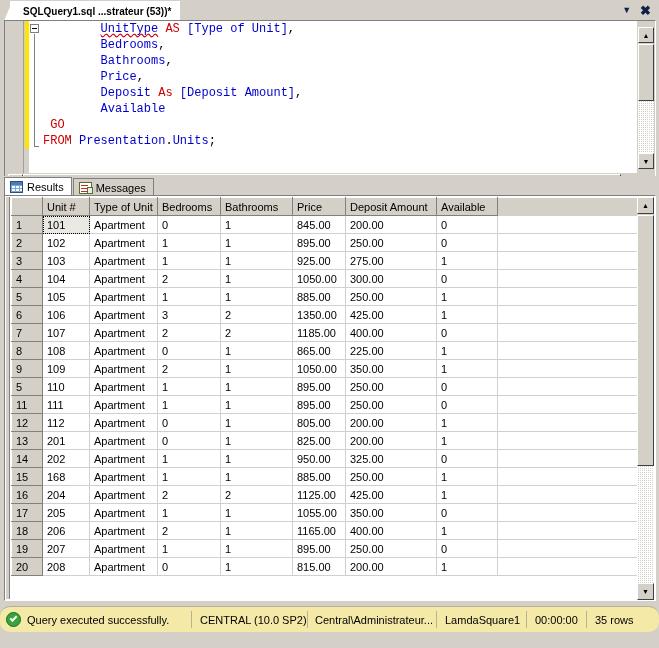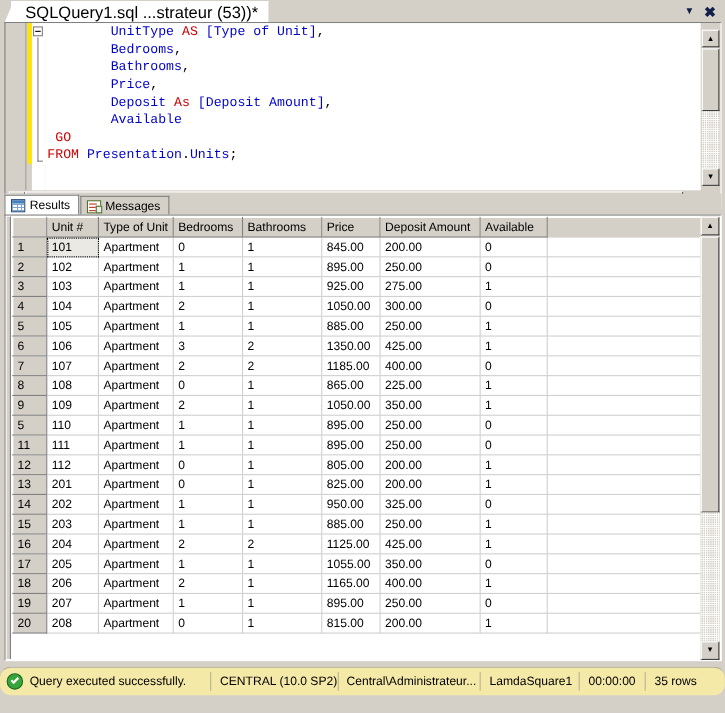--- a/index.html
+++ b/index.html
@@ -44,22 +44,22 @@
   }
   #doc-tab::before {
     content: "";
     position: absolute;
     left: -7px; top: 0;
     width: 0; height: 0;
     border-bottom: 19px solid #ffffff;
     border-left: 8px solid transparent;
   }
   #doc-tab-label {
-    font-weight: normal;
-    font-size: 15px;
+    font-weight: bold;
+    font-size: 10px;
     white-space: nowrap;
     color: #000;
   }
   #tab-right-controls {
     position: absolute;
     right: 3px; top: 0;
     height: 20px;
     display: flex;
     align-items: center;
     gap: 9px;
@@ -152,20 +152,21 @@
     line-height: 16px;
     white-space: pre;
     font-family: "Liberation Mono", "DejaVu Sans Mono", monospace;
     font-size: 12px;
     padding-left: 2px;
   }
   .kw { color: #cc0000; }
   .id { color: #0000cc; }
   .pl { color: #000000; }
   .squiggle {
+    text-decoration: underline;
     text-decoration-color: #cc0000;
     text-decoration-style: wavy;
     text-decoration-skip-ink: none;
   }
 
   
   .sb-btn {
     background: #d4d0c8;
     border: 1px solid #ffffff;
     border-right-color: #404040;
@@ -676,21 +677,21 @@
                 <td>Apartment</td>
                 <td>1</td>
                 <td>1</td>
                 <td>950.00</td>
                 <td>325.00</td>
                 <td>0</td>
                 <td class="filler"></td>
               </tr>
               <tr>
                 <td class="rowhdr">15</td>
-                <td>203</td>
+                <td>168</td>
                 <td>Apartment</td>
                 <td>1</td>
                 <td>1</td>
                 <td>885.00</td>
                 <td>250.00</td>
                 <td>1</td>
                 <td class="filler"></td>
               </tr>
               <tr>
                 <td class="rowhdr">16</td>

